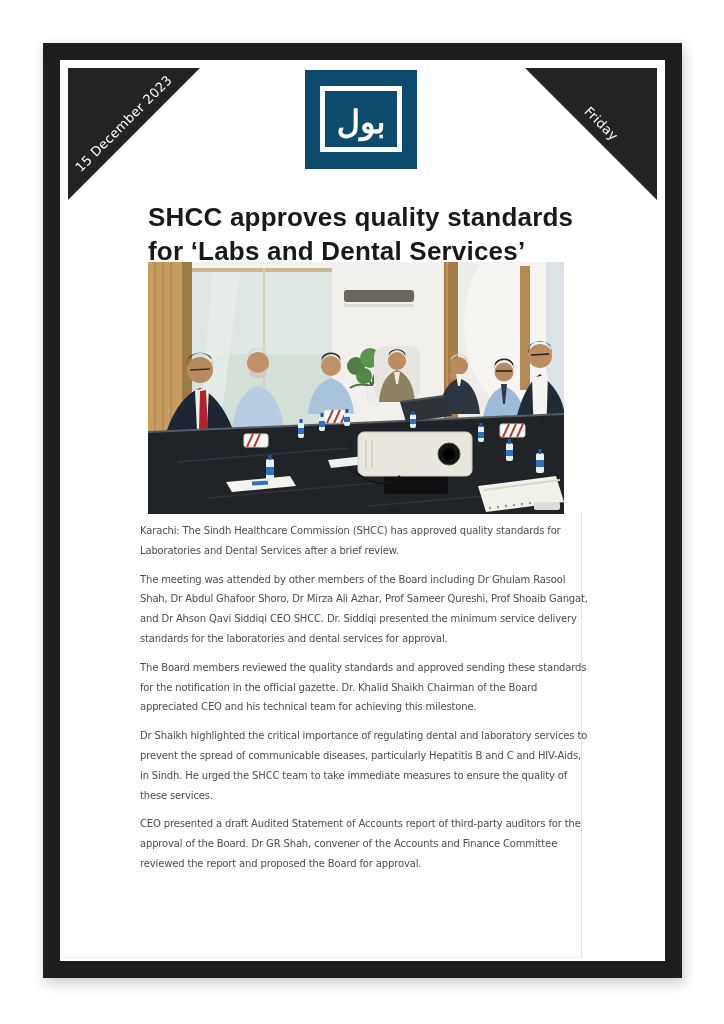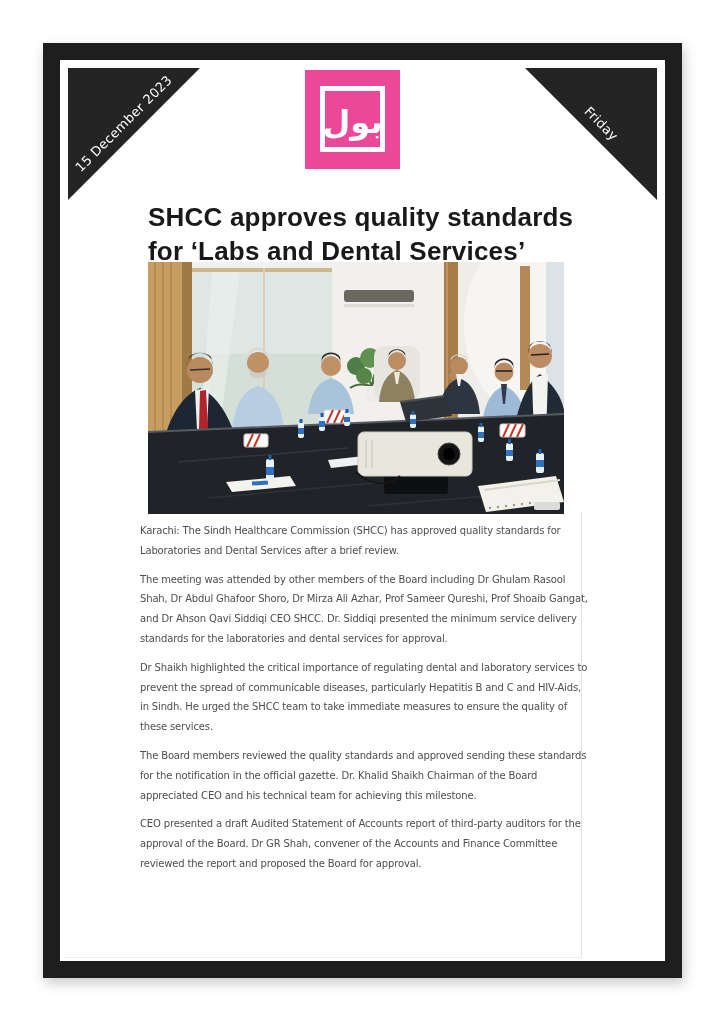--- a/index.html
+++ b/index.html
@@ -17,21 +17,21 @@
   .corner{position:absolute;width:132px;height:132px;background:#242424;overflow:hidden;}
   .corner.tl{left:8px;top:8px;clip-path:polygon(0 0,100% 0,0 100%);}
   .corner.tr{right:8px;top:8px;clip-path:polygon(0 0,100% 0,100% 100%);}
   .corner span{
     position:absolute;display:block;width:186px;text-align:center;
     color:#ffffff;font-size:13px;line-height:16px;letter-spacing:0.3px;
   }
   .corner.tl span{left:-37px;top:48px;transform:rotate(-45deg);}
   .corner.tr span{left:-17px;top:48px;transform:rotate(45deg);}
   
-  .logo{position:absolute;left:245px;top:10px;width:95px;height:99px;background:#ec4899;}
+  .logo{position:absolute;left:245px;top:10px;width:112px;height:99px;background:#0c4a6e;font-family:Liberation Serif, serif;}
   .logo .ring{position:absolute;left:15px;top:16px;right:15px;bottom:17px;border:5px solid #ffffff;}
   .logo .urdu{
     position:absolute;inset:0;display:flex;align-items:center;justify-content:center;
     color:#ffffff;font-size:32px;font-weight:bold;direction:rtl;padding-top:4px;
   }
   
   .headline{
     position:absolute;left:88px;top:123px;width:452px;
     font-family:Liberation Sans, sans-serif;font-weight:700;
     font-size:26px;line-height:34px;color:#191919;letter-spacing:0.2px;
@@ -265,19 +265,19 @@
         <rect x="386" y="240" width="26" height="8" rx="2" fill="#dcdcd8"></rect>
       </svg>
     </div>
 
     <div class="v-edge"></div>
     <div class="h-edge"></div>
 
     <div class="body-text">
       <p>Karachi: The Sindh Healthcare Commission (SHCC) has approved quality standards for Laboratories and Dental Services after a brief review.</p>
       <p>The meeting was attended by other members of the Board including Dr Ghulam Rasool Shah, Dr Abdul Ghafoor Shoro, Dr Mirza Ali Azhar, Prof Sameer Qureshi, Prof Shoaib Gangat, and Dr Ahson Qavi Siddiqi CEO SHCC. Dr. Siddiqi presented the minimum service delivery standards for the laboratories and dental services for approval.</p>
+      <p>The Board members reviewed the quality standards and approved sending these standards for the notification in the official gazette. Dr. Khalid Shaikh Chairman of the Board appreciated CEO and his technical team for achieving this milestone.</p>
       <p>Dr Shaikh highlighted the critical importance of regulating dental and laboratory services to prevent the spread of communicable diseases, particularly Hepatitis B and C and HIV-Aids, in Sindh. He urged the SHCC team to take immediate measures to ensure the quality of these services.</p>
-      <p>The Board members reviewed the quality standards and approved sending these standards for the notification in the official gazette. Dr. Khalid Shaikh Chairman of the Board appreciated CEO and his technical team for achieving this milestone.</p>
       <p>CEO presented a draft Audited Statement of Accounts report of third-party auditors for the approval of the Board. Dr GR Shah, convener of the Accounts and Finance Committee reviewed the report and proposed the Board for approval.</p>
     </div>
 
   </div>
 </div>
 
 </body></html>

